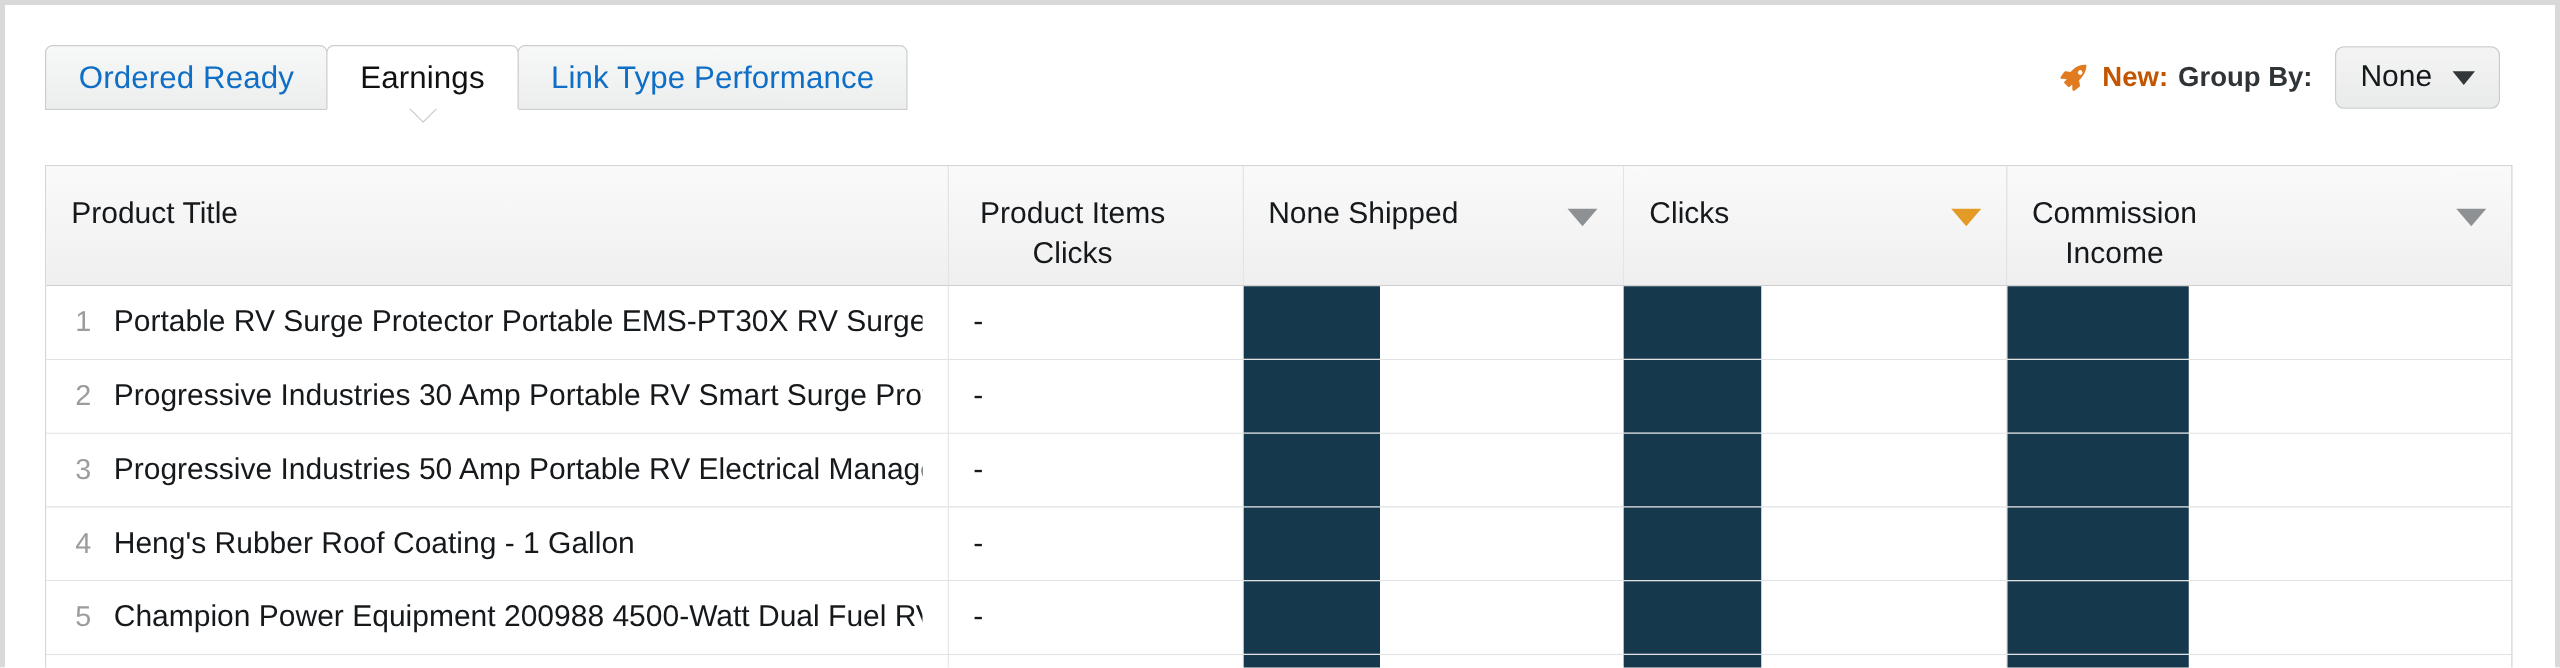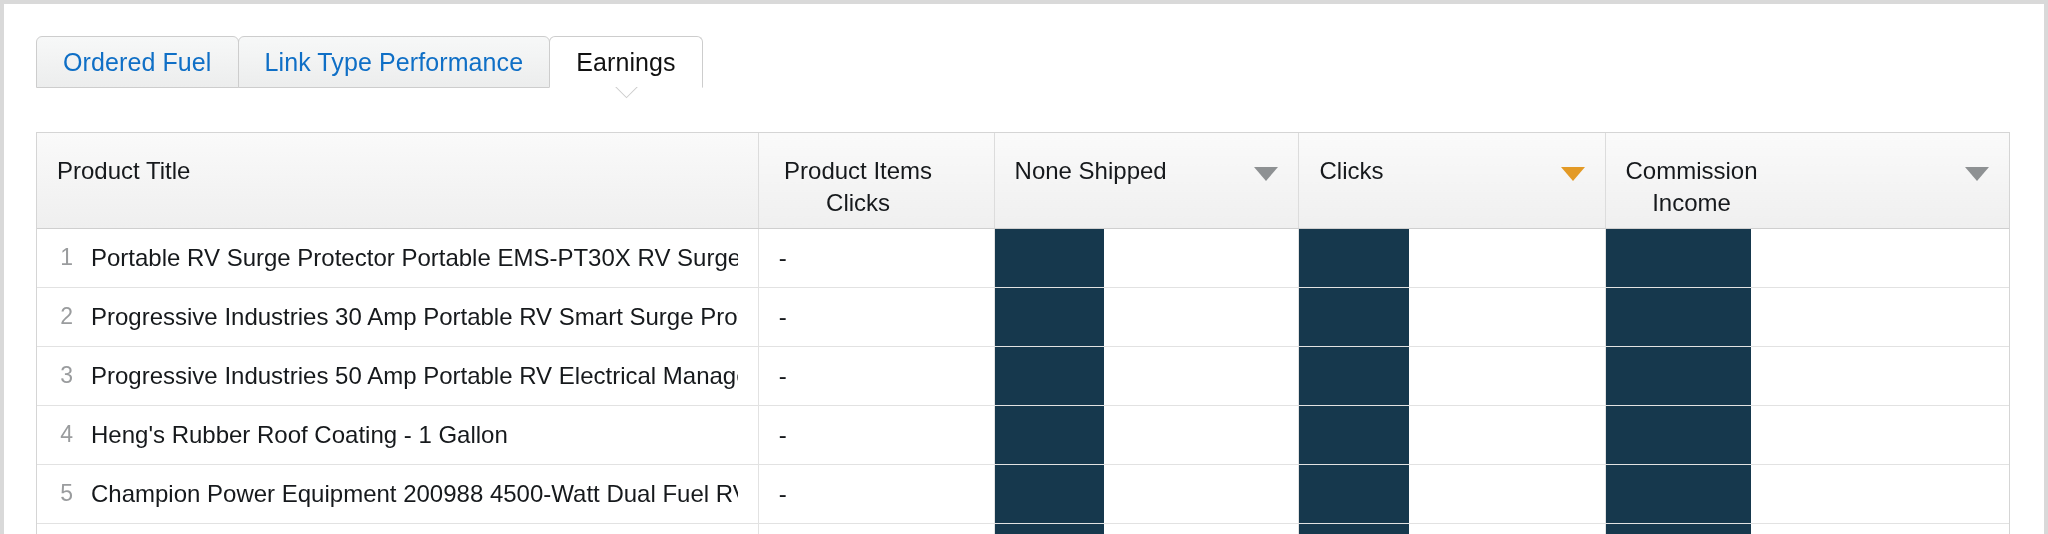--- a/index.html
+++ b/index.html
@@ -225,31 +225,43 @@
     background: #16384d;
   }
 </style>
 </head>
 <body>
 
 <div class="page-frame">
 
   <div class="tabstrip">
     <div class="tab first">
-      <span>Ordered Fuel</span>
-    </div>
-    <div class="tab">
-      <span>Link Type Performance</span>
+      <span>Ordered Ready</span>
     </div>
     <div class="tab active">
       <span>Earnings</span>
       <span class="tab-pointer"></span>
     </div>
+    <div class="tab">
+      <span>Link Type Performance</span>
+    </div>
   </div>
 
+  <div class="groupby">
+    <svg class="rocket-icon" viewBox="0 0 24 24">
+      <path d="M21.3 2.7c-3.6-.4-7.3 1-10 3.6L9.6 8 6.2 7.4c-.5-.1-1 .1-1.3.5L2.3 11.6c-.4.6 0 1.4.7 1.4l3.4.1.3.3-1.5 1.5c-.4.4-.4 1 0 1.4l2.5 2.5c.4.4 1 .4 1.4 0l1.5-1.5.3.3.1 3.4c0 .7.8 1.1 1.4.7l3.7-2.6c.4-.3.6-.8.5-1.3L15.9 14l1.7-1.7c2.6-2.7 4-6.4 3.7-10zM15.6 9.6a1.7 1.7 0 1 1 2.4-2.4 1.7 1.7 0 0 1-2.4 2.4z" fill="#e07b20"></path>
+      <path d="M4.1 19.9c-.7.7-1.4 2.6-1.6 3.2-.1.4.2.7.6.6.6-.2 2.5-.9 3.2-1.6.8-.8.8-2 0-2.8-.8-.8-2-.8-2.8 0z" fill="#e07b20" opacity="0"></path>
+    </svg>
+    <span class="gb-new">New:</span>
+    <span class="gb-label">Group By:</span>
+    <div class="gb-select">
+      <span>None</span>
+      <span class="chev"></span>
+    </div>
+  </div>
 
   <div class="table-wrap">
     <table class="grid">
       <colgroup>
         <col style="width:648px">
         <col style="width:212px">
         <col style="width:274px">
         <col style="width:275px">
         <col style="width:363px">
       </colgroup>

